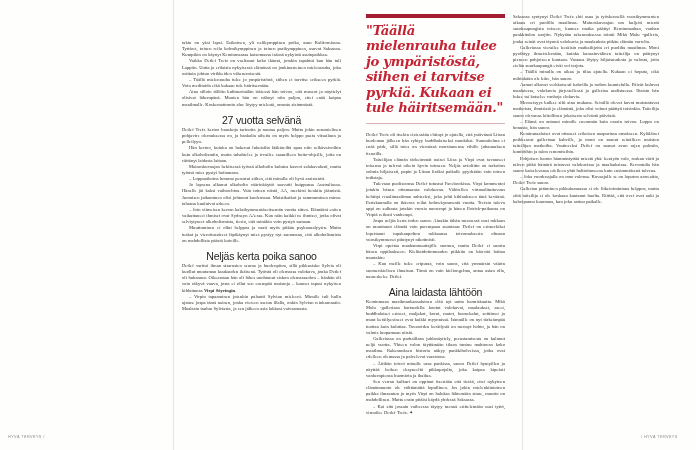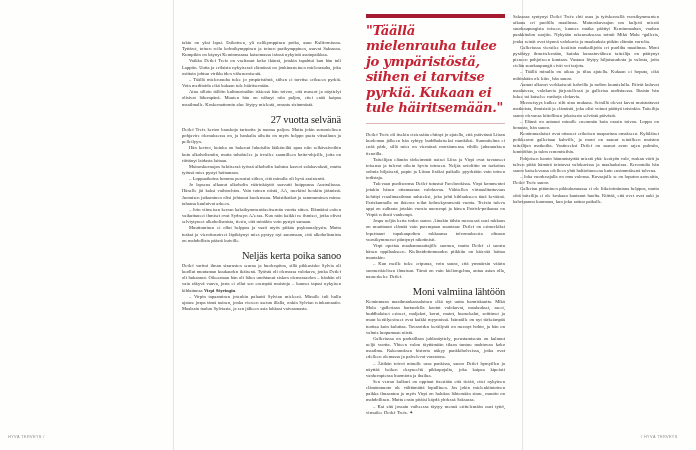--- a/index.html
+++ b/index.html
@@ -13,23 +13,23 @@
   .col{
     position:absolute;
     text-align:justify;
     font-size:4.6px;line-height:6.15px;
     letter-spacing:.04px;
     word-spacing:.1px;
   }
   .bp{margin:0;}
   .bp.indent,.bp.dialogue{text-indent:7px;}
   .sec-h{
-    font-family:Liberation Serif, serif;
+    font-family:Liberation Sans, sans-serif;
     font-size:10.5px;font-weight:400;color:#211e1c;
-    margin:9px 0 4px 0;text-align:right;letter-spacing:-.2px;text-indent:0;
+    margin:9px 0 4px 0;text-align:center;letter-spacing:-.2px;text-indent:0;
   }
   .pullquote{margin:0 0 8px 0;}
   .pq-rule-top{height:3.5px;background:#a51c30;margin-bottom:5px;}
   .pq-text{
     font-family:"DejaVu Serif",serif;
     font-style:italic;font-weight:700;
     font-size:13.2px;line-height:15.6px;
     color:#c52333;text-align:left;letter-spacing:-.3px;
   }
   .pq-rule-bottom{height:1px;background:#dcb3b7;margin-top:7px;}
@@ -72,21 +72,21 @@
     <div class="pq-text">"Täällä mielenrauha tulee jo ympäristöstä, siihen ei tarvitse pyrkiä. Kukaan ei tule häiritsemään."</div>
     <div class="pq-rule-bottom"></div>
   </div>
   <div>
       <p class="bp flush">Detlef Trefz oli itsekin etsiessään ehtinyt jo ajatella, että ystävänsä Liisan kuoleman jälkeen hän ryhtyy buddhalaiseksi munkiksi. Suunnitelma ei enää päde, sillä mies on viemässä morsiamensa vihille juhannuksen tienoilla.</p>
       <p class="bp indent">Taiteilijan elämän tärkeimmät naiset Liisa ja Virpi ovat tavanneet toisensa ja tulevat oikein hyvin toimeen. Neljäs avioliitto on tarkoitus solmia hiljaisesti, papin ja Liisan lisäksi paikalle pyydetään vain toinen todistaja.</p>
       <p class="bp indent">Tulevaan puolisoonsa Detlef tutustui Facebookissa. Virpi kommentoi jotakin hänen ottamaansa valokuvaa. Vähitellen virtuaalituttavuus kehittyi reaalimaailman suhteeksi, joka johti kihlaukseen tänä keväänä. Pariskunnalla on ikäeroa reilut kolmekymmentä vuotta. Trefzin tuleva appi on sulhasta jotakin vuosia nuorempi ja hänen Patrick-poikansa on Virpiä reilusti vanhempi.</p>
       <p class="bp indent">Jospa neljäs kerta toden sanoo. Ainakin tähän mennessä uusi rakkaus on muuttanut elämää vain parempaan suuntaan: Detlef on esimerkiksi lopettanut tupakanpolton rakkaansa toivomuksesta oltuaan vuosikymmenet piintynyt nikotinisti.</p>
       <p class="bp indent">Virpi opettaa maahanmuuttajille suomea, mutta Detlef ei suostu hänen oppilaakseen. Kielitaidottomuuden piikkiin on kätevää laittaa muutakin:</p>
       <p class="bp dialogue">– Kun meille tulee eripuraa, voin sanoa, että ymmärsin väärin suomenkielisen ilmaisun. Tämä on vain kieliongelma, antaa asian olla, naureskelee Detlef.</p>
-      <h3 class="sec-h">Moni valmiina lähtöön</h3>
+      <h3 class="sec-h">Aina laidasta lähtöön</h3>
       <p class="bp flush">Keminmaan maailmankansalainen elää nyt uutta luomiskautta. Mikä Malu -galleriaan hartaudella kootut valokuvat, maalaukset, aseet, buddhalaiset esineet, maljakot, korut, matot, huonekalut, soittimet ja muut keräilyesineet ovat kaikki myynnissä. Isännälle on nyt tärkeämpää tuottaa kuin kuluttaa. Tavaroiden keräilystä on mennyt hohto, ja hän on valmis luopumaan niistä.</p>
       <p class="bp indent">Galleriassa on parhaillaan juhlanäyttely, perustamisesta on kulunut neljä vuotta. Yhteen valon täyttämään tilaan tuntuu mahtuvan koko maailma. Rakennuksen historia näkyy pankkiholveissa, jotka ovat edelleen olemassa ja palvelevat varastona.</p>
       <p class="bp dialogue">– Äitihän toivoi minulle uraa pankissa, sanoo Detlef hymyillen ja näyttää hetken eksyneeltä pikkupojalta, joka kaipaa kipeästi vanhempiensa huomiota ja ihailua.</p>
       <p class="bp indent">Sen verran kulkuri on oppinut itsestään että tietää, ettei nykyinen elämänmuoto ole välttämättä lopullinen. Jos jokin mielenkiintoinen paikka ilmaantuu ja myös Virpi on halukas lähtemään sinne, muutto on mahdollinen. Mutta ensin pitäisi käydä yhdessä Saksassa.</p>
       <p class="bp dialogue">– Kai sitä jossain vaiheessa täytyy mennä esittelemään uusi tyttö, virnuilee Detlef Trefz.  ✦</p>
     </div>
 </div>
 
 <div class="col" style="left:513px;top:14px;width:146px">
     <p class="bp flush">Saksassa syntynyt Detlef Trefz ehti asua ja työskennellä vuosikymmenten aikana eri puolilla maailmaa. Mainoskuvaajan ura kuljetti miestä suurkaupungista toiseen, kunnes matka päättyi Keminmaahan, vanhan pankkitalon suojiin. Nykyään rakennuksessa toimii Mikä Malu -galleria, jonka seinät ovat täynnä valokuvia ja maalauksia pitkän elämän varrelta.</p>

